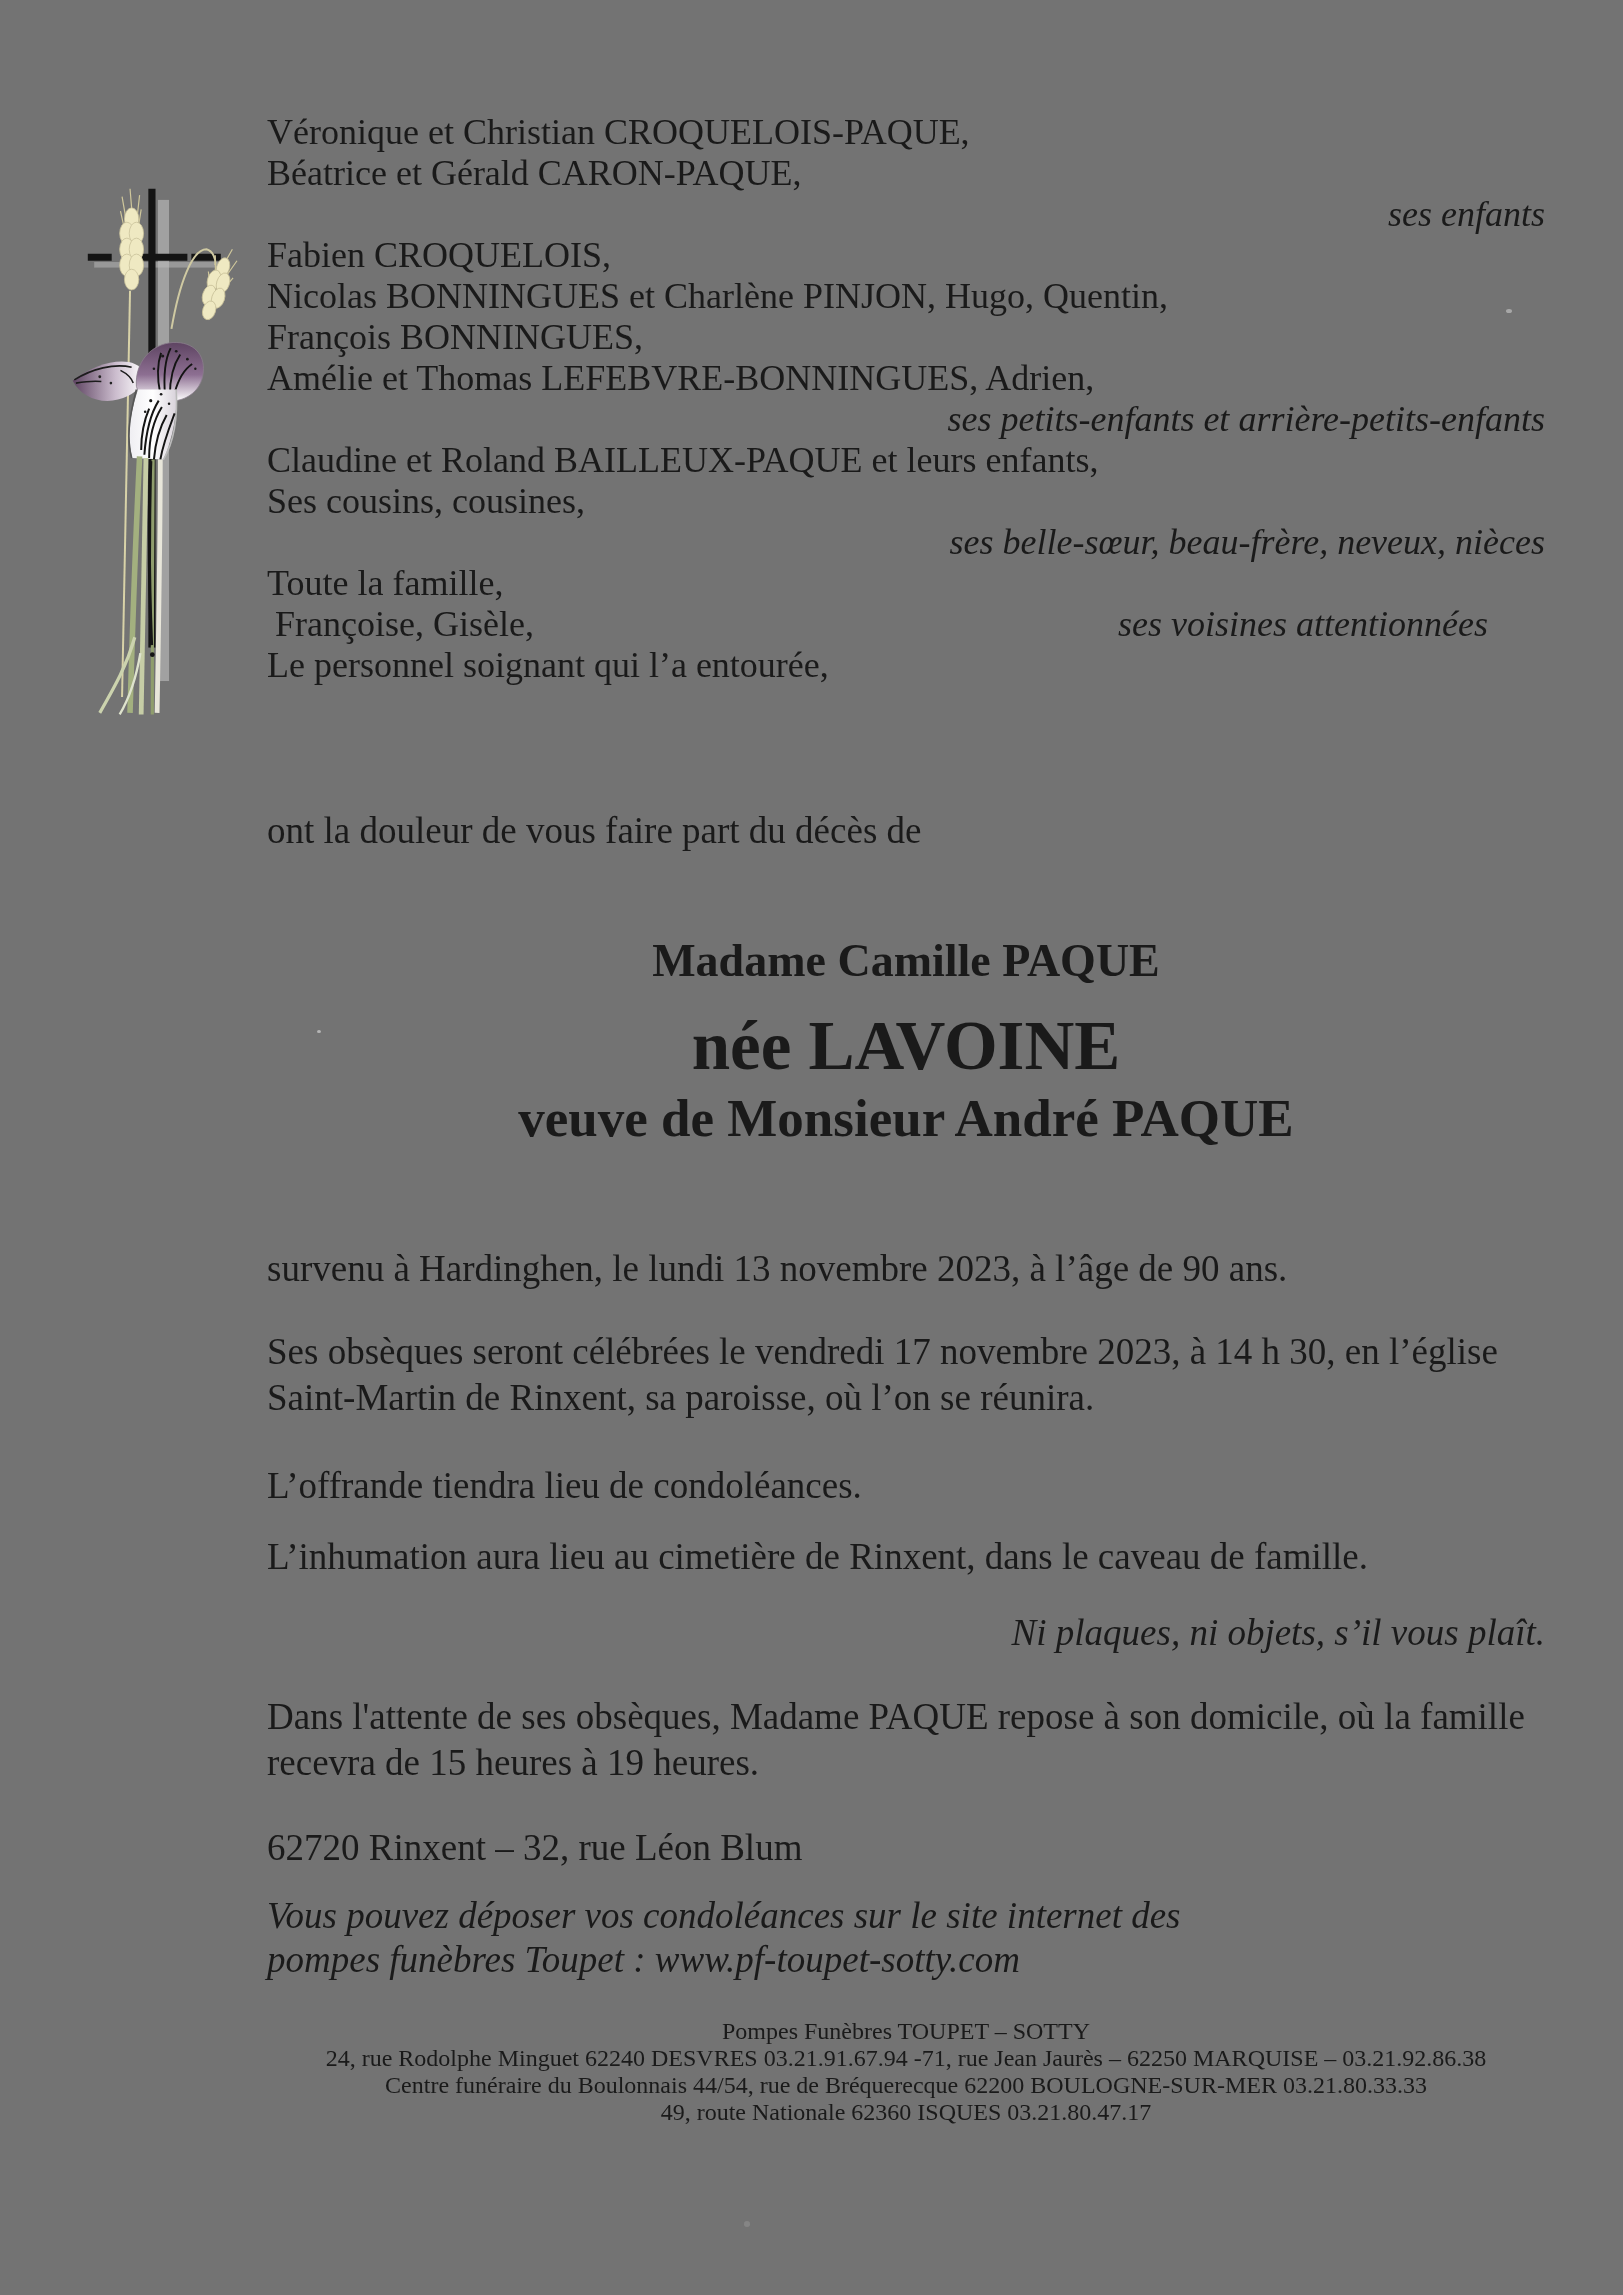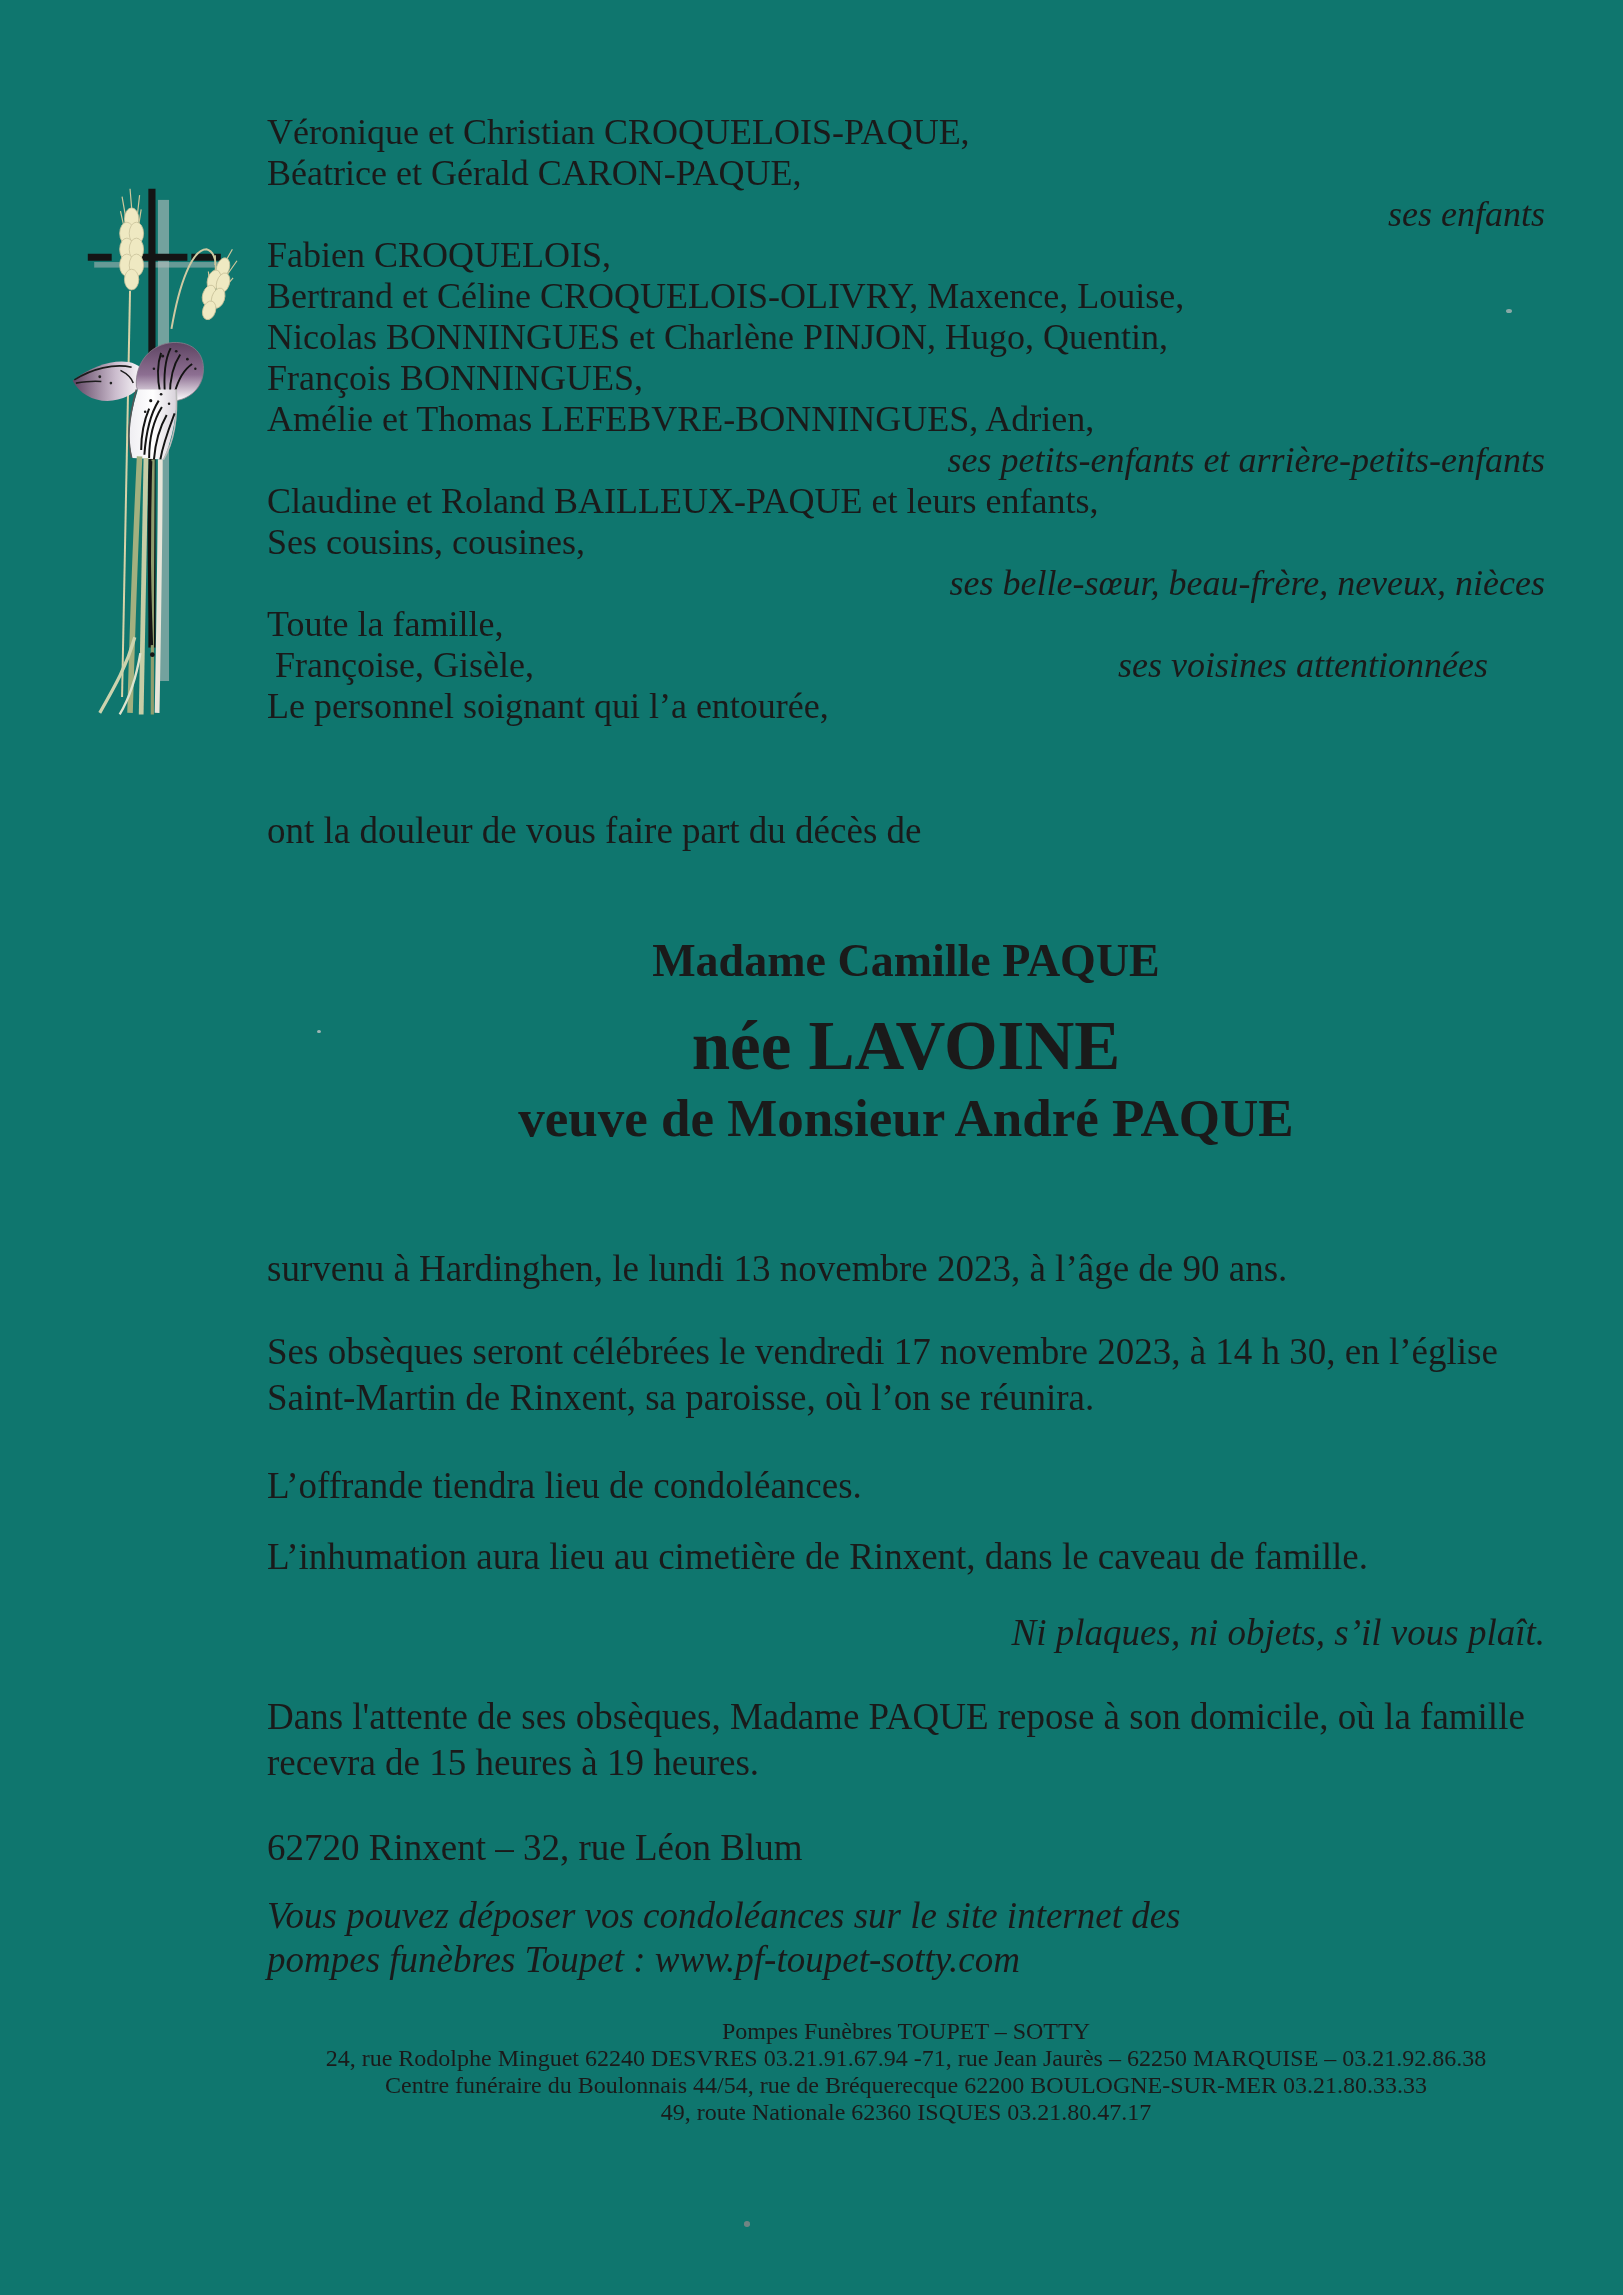--- a/index.html
+++ b/index.html
@@ -2,21 +2,21 @@
 <html style="--ink: #1a1a1a; --petal: #8d6f92; --petal-dark: #5e4462; --wheat: #efe9c2; --stem-green: #a3b07f; --shadow-gray: #c7c7c7;font-size:12.8px"><head>
 <meta charset="utf-8">
 <style>
   * { margin:0; padding:0; box-sizing:border-box; }
   html,body { background:#ffffff; }
   body {
     width:1624px; height:2295px;
     font-family:"Liberation Serif", serif;
     color:var(--ink, #1a1a1a);
   }
-  .page { position:relative; width:1624px; height:2295px; background:#0f766e; overflow:hidden; }
+  .page { position:relative; width:1624px; height:2295px; background:#737373; overflow:hidden; }
   .abs { position:absolute; }
 
   
   .names { left:267px; top:112px; width:1278px; font-size:36px; line-height:41px; }
   .names .line { white-space:nowrap; }
   .rel-line { text-align:right; font-style:italic; }
   .split { display:flex; justify-content:space-between;margin-left:8px; }
   .split .rel { font-style:italic; padding-right:57px; }
 
   
@@ -145,21 +145,20 @@
       <path d="M70 660 C90 625 104 600 114 565" stroke="#ccd3ae" stroke-width="4"></path>
       <path d="M95 662 C108 640 116 615 121 585" stroke="#dee3cd" stroke-width="3"></path>
     </g>
   </svg>
 
   <div class="abs names">
     <div class="line">Véronique et Christian CROQUELOIS-PAQUE,</div>
     <div class="line">Béatrice et Gérald CARON-PAQUE,</div>
     <div class="line rel-line">ses enfants</div>
     <div class="line">Fabien CROQUELOIS,</div>
-    <div class="line">Bertrand et Céline CROQUELOIS-OLIVRY, Maxence, Louise,</div>
     <div class="line">Nicolas BONNINGUES et Charlène PINJON, Hugo, Quentin,</div>
     <div class="line">François BONNINGUES,</div>
     <div class="line">Amélie et Thomas LEFEBVRE-BONNINGUES, Adrien,</div>
     <div class="line rel-line">ses petits-enfants et arrière-petits-enfants</div>
     <div class="line">Claudine et Roland BAILLEUX-PAQUE et leurs enfants,</div>
     <div class="line">Ses cousins, cousines,</div>
     <div class="line rel-line">ses belle-sœur, beau-frère, neveux, nièces</div>
     <div class="line">Toute la famille,</div>
     <div class="line split">
       <span>Françoise, Gisèle,</span>

